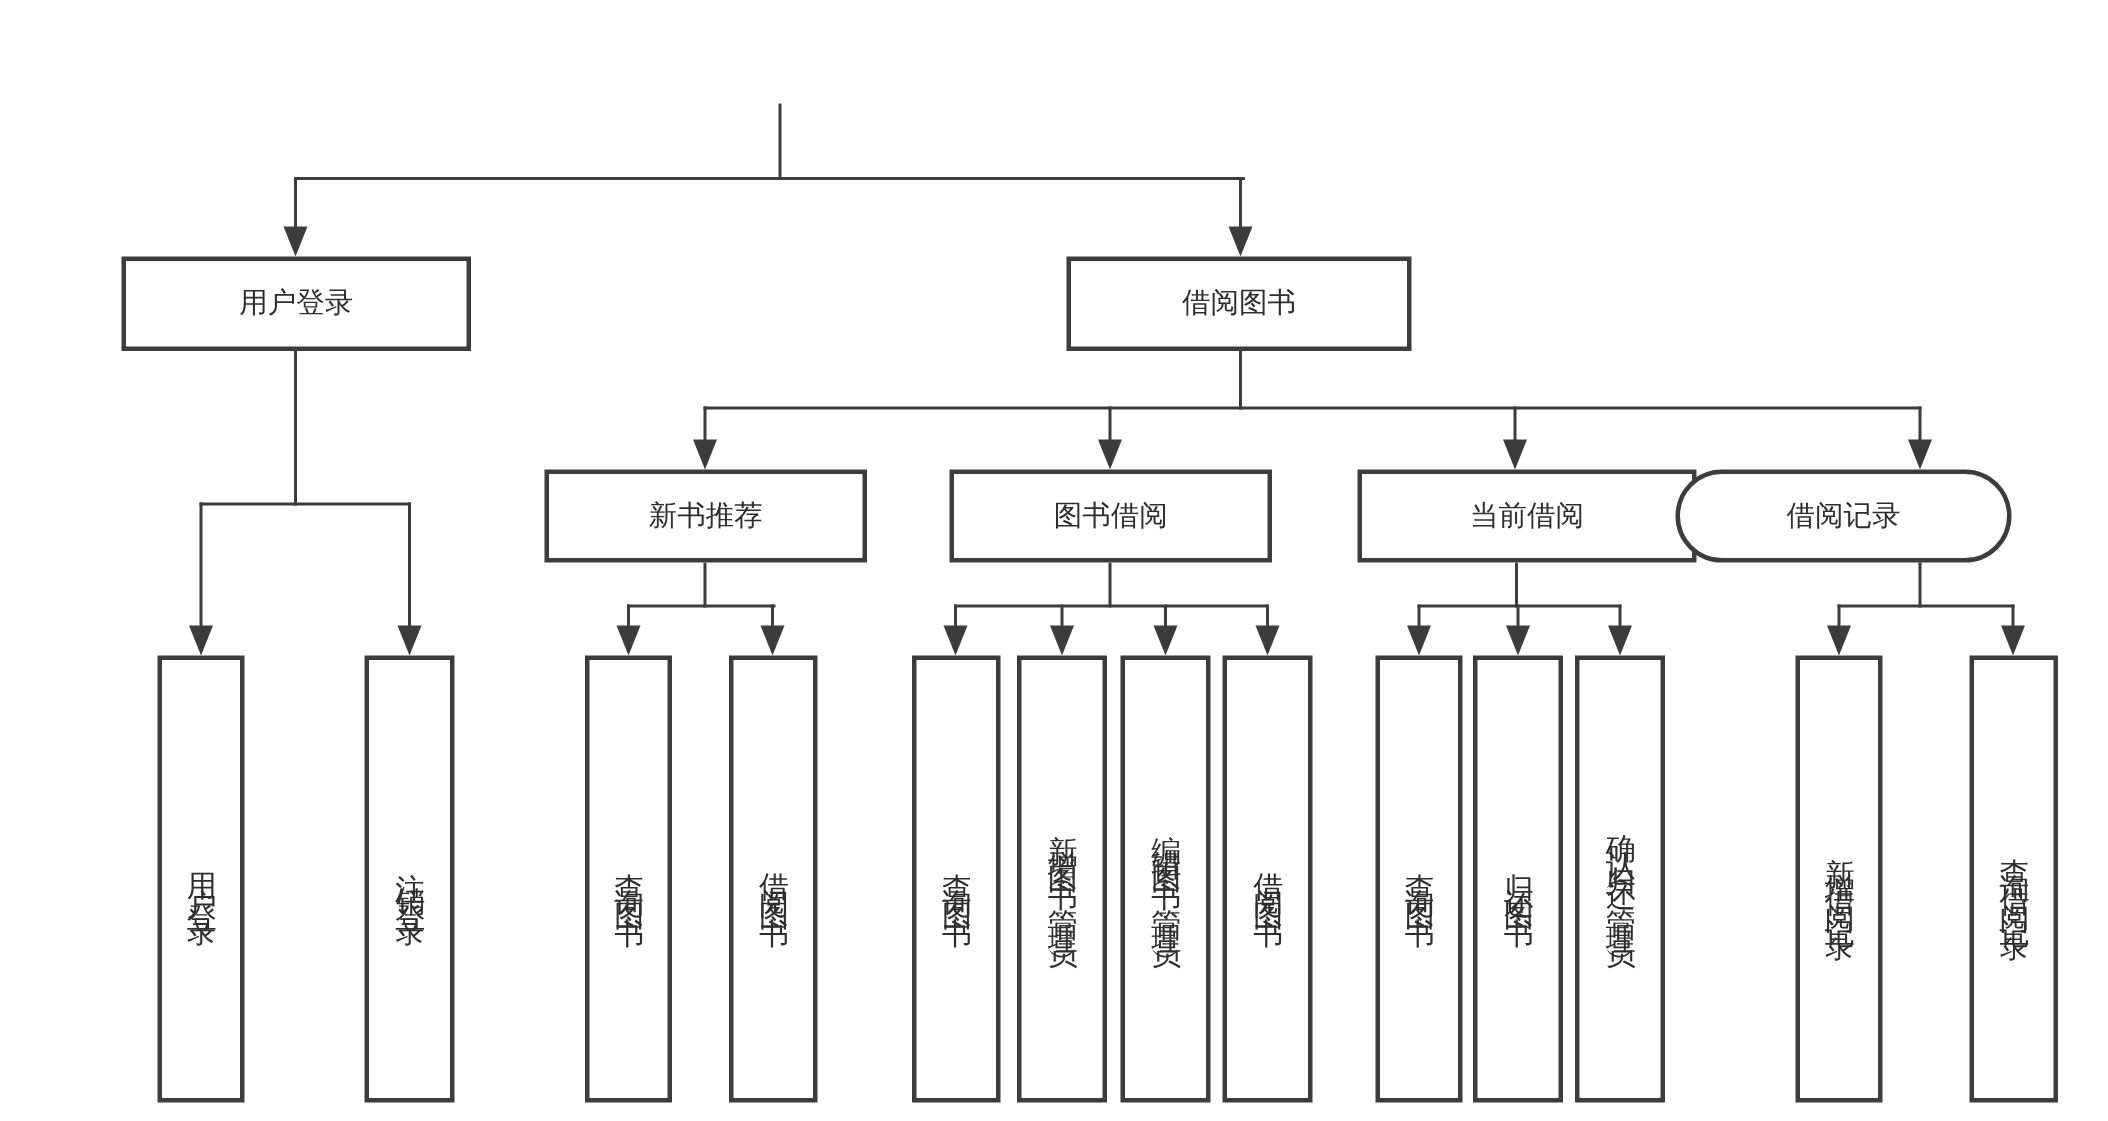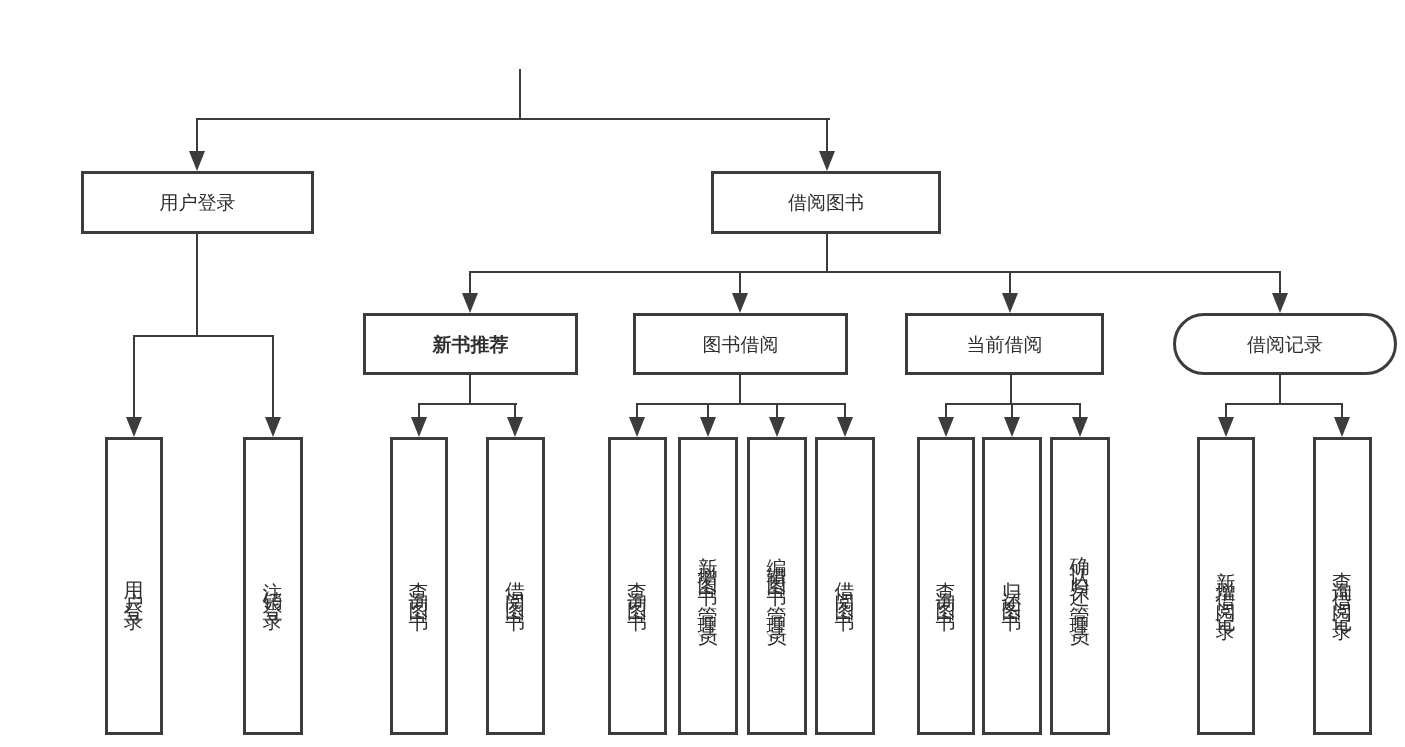--- a/index.html
+++ b/index.html
@@ -74,33 +74,33 @@
 
 
   <div class="box" style="left:81px; top:171px; width:233px; height:63px;">
     <span>用户登录</span>
   </div>
 
   <div class="box" style="left:711px; top:171px; width:230px; height:63px;">
     <span>借阅图书</span>
   </div>
 
-  <div class="box" style="left:363px; top:313px; width:215px; height:62px;font-weight:bold;">
+  <div class="box" style="left:363px; top:313px; width:215px; height:62px;">
     <span>新书推荐</span>
   </div>
 
   <div class="box" style="left:633px; top:313px; width:215px; height:62px;">
     <span>图书借阅</span>
   </div>
 
-  <div class="box" style="left:905px; top:313px; width:199px; height:62px;">
+  <div class="box" style="left:905px; top:313px; width:226px; height:62px;">
     <span>当前借阅</span>
   </div>
 
-  <div class="box" style="left:1173px; top:313px; width:224px; height:62px;border-radius:31px;">
+  <div class="box" style="left:1117px; top:313px; width:224px; height:62px;border-radius:31px;">
     <span>借阅记录</span>
   </div>
 
   <div class="box vbox" style="left:105px; top:437px; width:58px; height:298px;">
     <span>用户登录</span>
   </div>
 
   <div class="box vbox" style="left:243px; top:437px; width:60px; height:298px;">
     <span>注销登录</span>
   </div>

